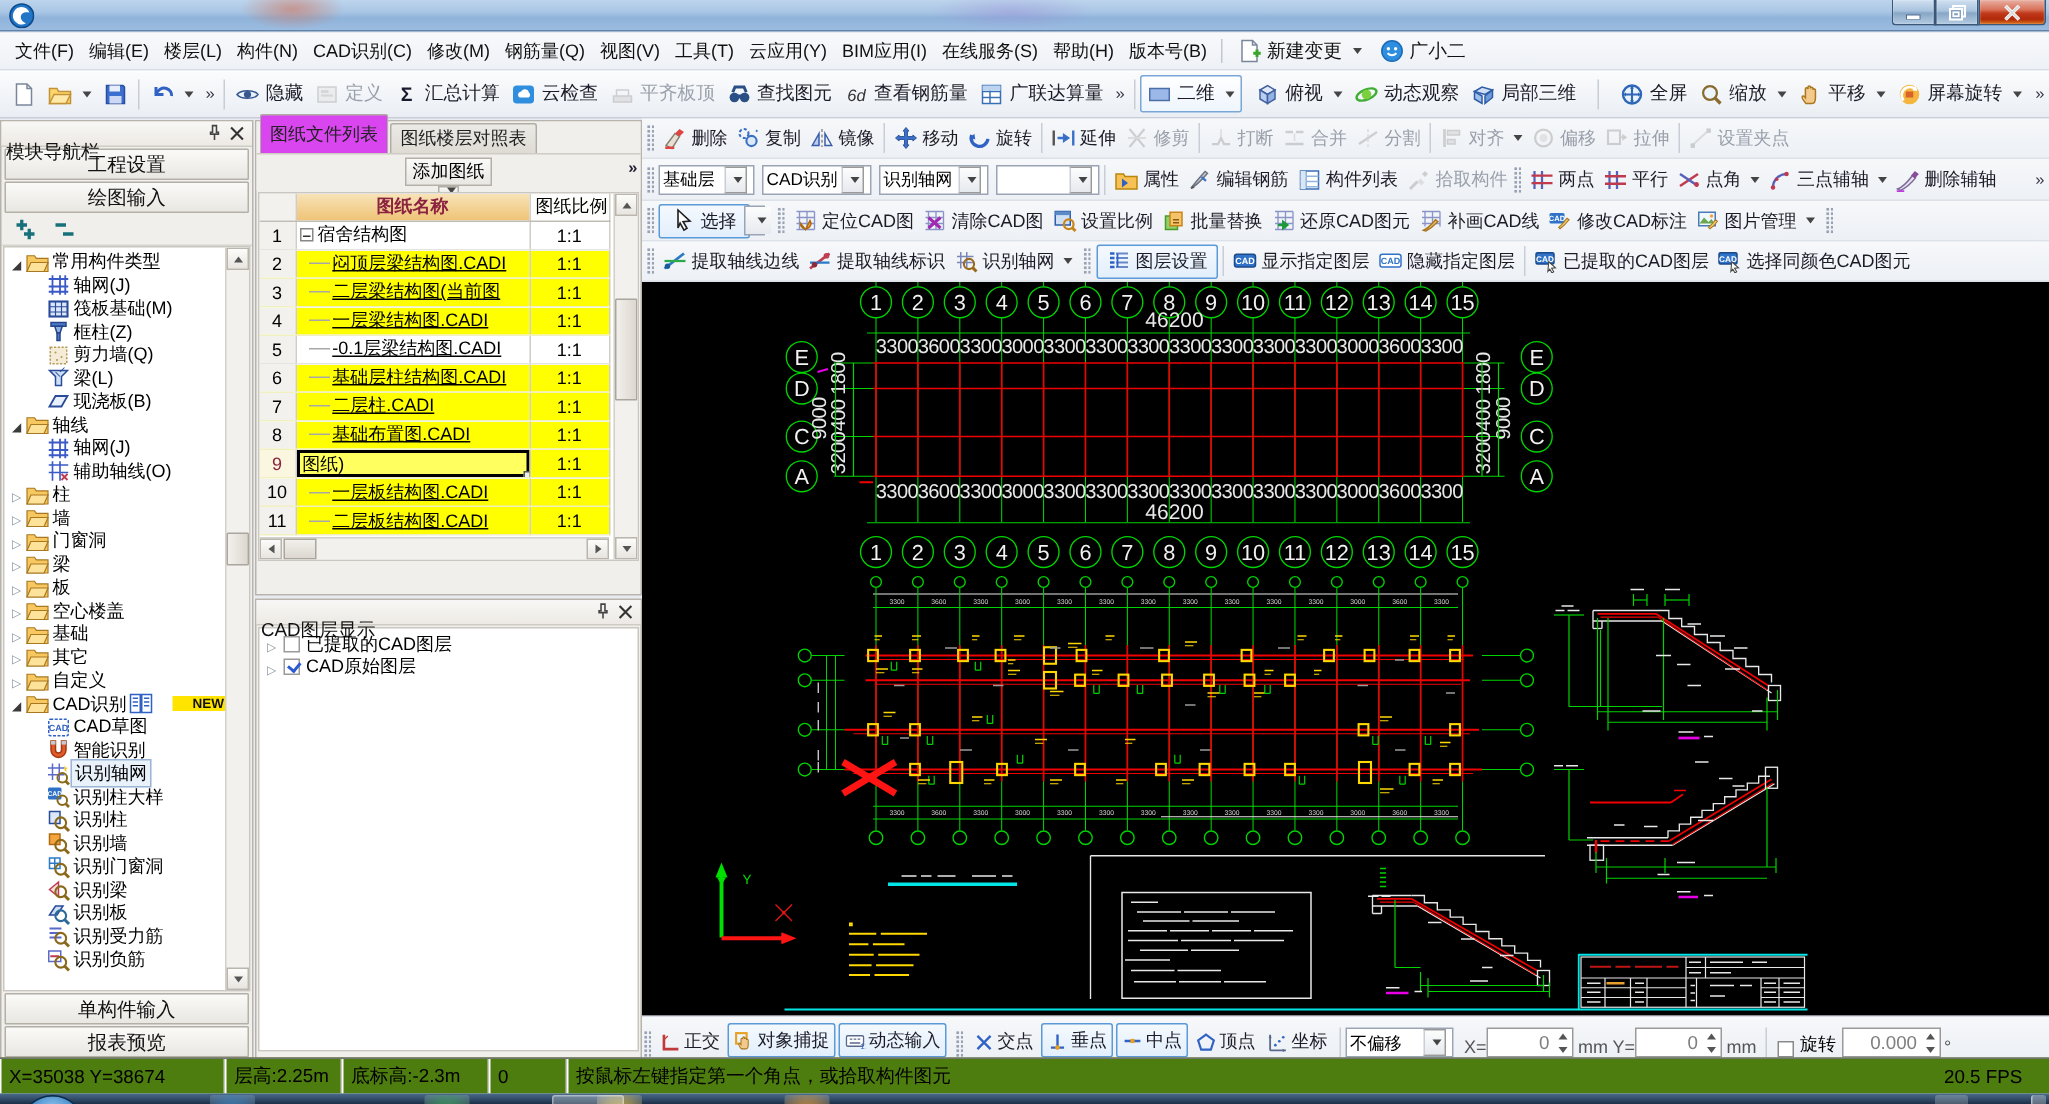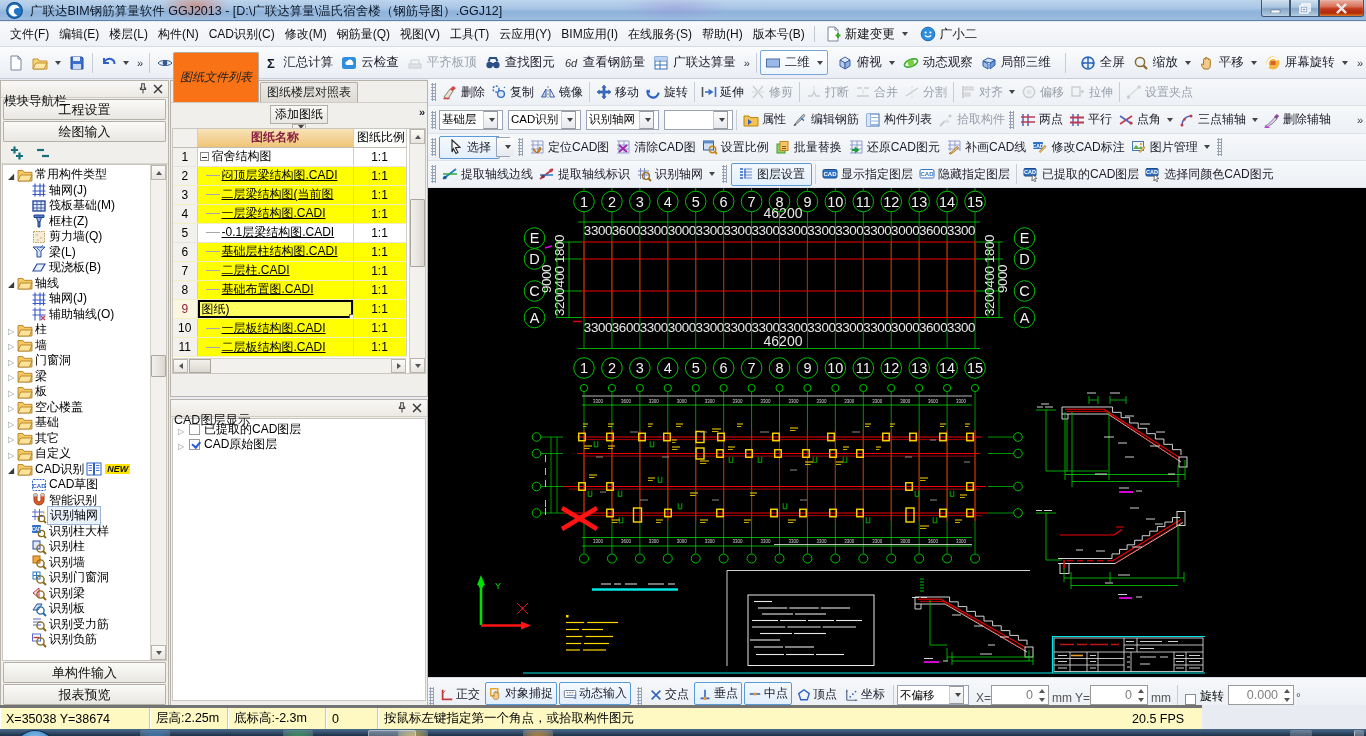--- a/index.html
+++ b/index.html
@@ -64,33 +64,33 @@
 .nav-iconrow { height:22px; display:flex; align-items:center; gap:10px; padding:0 8px; border-bottom:1px solid #d8d5cd; }
 .tree-wrap { position:relative; margin:0 1px; background:#fff; height:497px; overflow:hidden; border:1px solid #cac7c0; }
 .tree { position:absolute; left:0; top:2px; width:146px; }
 .titem { display:flex; align-items:center; height:15.5px; white-space:nowrap; font-size:12px; color:#000; }
 .titem .expander { width:10px; height:12px; margin:0 1px 0 3px; flex:0 0 auto; display:flex; align-items:center; justify-content:center; }
 .titem.lvl1 { padding-left:14px; }
 .titem .lbl { padding:0 2px; }
 .titem.selected .lbl { border:1px solid #9ab5d6; background:#e9f1fb; }
 .exp-open:after { content:"◢"; color:#3a3a3a; font-size:8px; line-height:1; }
 .exp-closed2:after { content:"▷"; color:#8a94a0; font-size:8px; line-height:1; }
-.badge-new { background:#ffe400; color:#111; font-size:9px; font-weight:bold; font-style:italic; padding:0 2px; margin-left:3px; }
+.badge-new { background:#ffe400; color:#111; font-size:9px; font-weight:bold; padding:0 13px; margin-left:13px; }
 .vscroll { position:absolute; right:0; top:0; width:16px; height:100%; background:#f3f1ee; border-left:1px solid #d4d1ca; }
 .vscroll .arr { position:absolute; left:0; width:15px; height:15px; background:linear-gradient(#fcfcfa,#e8e5e0); border:1px solid #bab6ae; display:flex; align-items:center; justify-content:center; }
 .vscroll .thumb { position:absolute; left:0; width:15px; background:linear-gradient(90deg,#f2f0ec,#dcd8d0); border:1px solid #aaa69e; border-radius:1px; }
 .tri-up { width:0; height:0; border-left:3.5px solid transparent; border-right:3.5px solid transparent; border-bottom:4.5px solid #555; }
 .tri-down { width:0; height:0; border-left:3.5px solid transparent; border-right:3.5px solid transparent; border-top:4.5px solid #555; }
 .tri-left { width:0; height:0; border-top:3.5px solid transparent; border-bottom:3.5px solid transparent; border-right:4.5px solid #555; }
 .tri-right { width:0; height:0; border-top:3.5px solid transparent; border-bottom:3.5px solid transparent; border-left:4.5px solid #555; }
 
 .sheet-panel { left:170px; top:80px; width:258px; height:317px; }
 .tabs { display:flex; align-items:flex-end; height:21px; padding:2px 2px 0 2px; gap:1px; background:#f0efec; }
 .tab { padding:1px 6px; margin-top:2px; font-size:12px; border:1px solid #b0aca4; border-bottom:none; border-radius:2px 2px 0 0; background:linear-gradient(#eceae6,#dedbd4); color:#222; }
-.tab.active { background:#f97316; margin-top:0; padding:16px 6px; position:relative; z-index:2;font-style:italic; }
+.tab.active { background:#d946ef; margin-top:0; padding:4px 6px; position:relative; z-index:2; }
 .sheet-toolbar { display:flex; align-items:center; height:25px; border-top:1px solid #cfccc4; background:#f0efec; padding:2px; position:relative;flex-direction:column; }
 .sbtn { height:20px; display:flex; align-items:center; padding:0 4px; font-size:12px; background:linear-gradient(#fafaf8,#e9e7e2); border:1px solid #b4b0a8; }
 .sbtn.dd { width:14px; justify-content:center; padding:0; }
 .sheet-chev { position:absolute; right:2px; top:3px; font-weight:bold; font-size:11px; color:#223; }
 .sheet-table { position:relative; margin:1px; background:#fff; height:246px; overflow:hidden; border:1px solid #cac7c0; }
 .stbl { border-collapse:collapse; table-layout:fixed; width:233px; }
 .stbl td { border-right:1px solid #d0cec8; border-bottom:1px solid #e6e4de; height:18.4px; padding:0; font-size:12px; overflow:hidden; white-space:nowrap;text-align:center; }
 .stbl .hdr td { border-bottom:1px solid #c0bdb5; }
 .col-num { width:24px; text-align:center; background:#f3f1ee; }
 .col-name { width:156px; }
@@ -123,21 +123,21 @@
 .snapbar svg.ic { width:14px; height:14px; }
 .snapbar .tsep { margin:0 3px; }
 .spin { height:20px; background:#fff; border:1px solid #9a9a9a; display:flex; align-items:center; }
 .spin .val { flex:1; text-align:right; color:#808080; padding-right:2px; font-size:12.5px; }
 .spin .btns { width:13px; height:100%; display:flex; flex-direction:column; }
 .spin .btns div { flex:1; display:flex; align-items:center; justify-content:center; }
 .spin .btns .tri-up { border-bottom-width:4px; border-left-width:3px; border-right-width:3px; }
 .spin .btns .tri-down { border-top-width:4px; border-left-width:3px; border-right-width:3px; }
 .cbx { width:11px; height:11px; border:1px solid #8a8a8a; background:#fff; margin:0 4px; }
 
-.statusbar { position:absolute; left:0; top:705px; width:1202px; height:24px; background:#fef9c3; border-top:3px solid #737373;
+.statusbar { position:absolute; left:0; top:705px; width:1366px; height:24px; background:#4d7c0f; border-top:1px solid #737373;
   display:flex; align-items:center; font-size:12.5px; color:#000; }
 .sfield { height:100%; display:flex; align-items:center; padding:0 6px; border-right:1px solid #c9c7c2; box-shadow:inset 1px 0 0 #fff; white-space:nowrap; }
 
 .taskbar { position:absolute; left:0; top:729px; width:1366px; height:7px; background:linear-gradient(#4a6b8c,#1c3048); overflow:hidden; }
 .orb { position:absolute; left:14px; top:1px; width:42px; height:40px; border-radius:50%; background:radial-gradient(circle at 50% 30%, #9fd4f8, #2a72b8 60%, #0a3a6a); border:1px solid #0a2a4a; }
 .tico { position:absolute; top:1px; width:30px; height:12px; border-radius:2px; }
 
 .cadnum { fill:#f2f2f2; font-size:14.5px; text-anchor:middle; font-family:"Liberation Sans",sans-serif; }
 .caddim { fill:#e8e8e8; font-size:13.4px; text-anchor:middle; font-family:"Liberation Sans",sans-serif; letter-spacing:-0.4px; }
 .caddim.big { font-size:14px; letter-spacing:0; }
@@ -587,21 +587,20 @@
     </defs>
   </svg>
 <div class="screen">
 <div class="titlebar">
 <div class="smear1"></div>
 <div class="smear2"></div>
 <svg class="app-icon" viewBox="0 0 16 16">
         <circle cx="8" cy="8" r="7.4" fill="#2276c8" stroke="#0d4a8a"></circle>
         <path d="M8 2.5a5.5 5.5 0 102.8 10.2C9 12 7.2 10.5 7.4 8.4 7.6 6.5 9.6 5.2 12.8 6A5.5 5.5 0 008 2.5z" fill="#fff"></path>
       </svg>
-<div class="title-text">广联达BIM钢筋算量软件 GGJ2013 - [D:\广联达算量\温氏宿舍楼（钢筋导图）.GGJ12]</div>
 <div class="win-btns">
 <div class="win-btn first">
           <svg width="12" height="9" viewBox="0 0 12 9">
             <rect x="1" y="6" width="9" height="3" fill="#fff" stroke="#44618a" stroke-width=".6"></rect>
           </svg>
         </div>
 <div class="win-btn">
           <svg width="12" height="11" viewBox="0 0 12 11">
             <rect x="3" y="1" width="8" height="7" fill="none" stroke="#fff" stroke-width="1.4"></rect>
             <rect x="1" y="3" width="8" height="7" fill="#7d9cbe" stroke="#fff" stroke-width="1.4"></rect>

